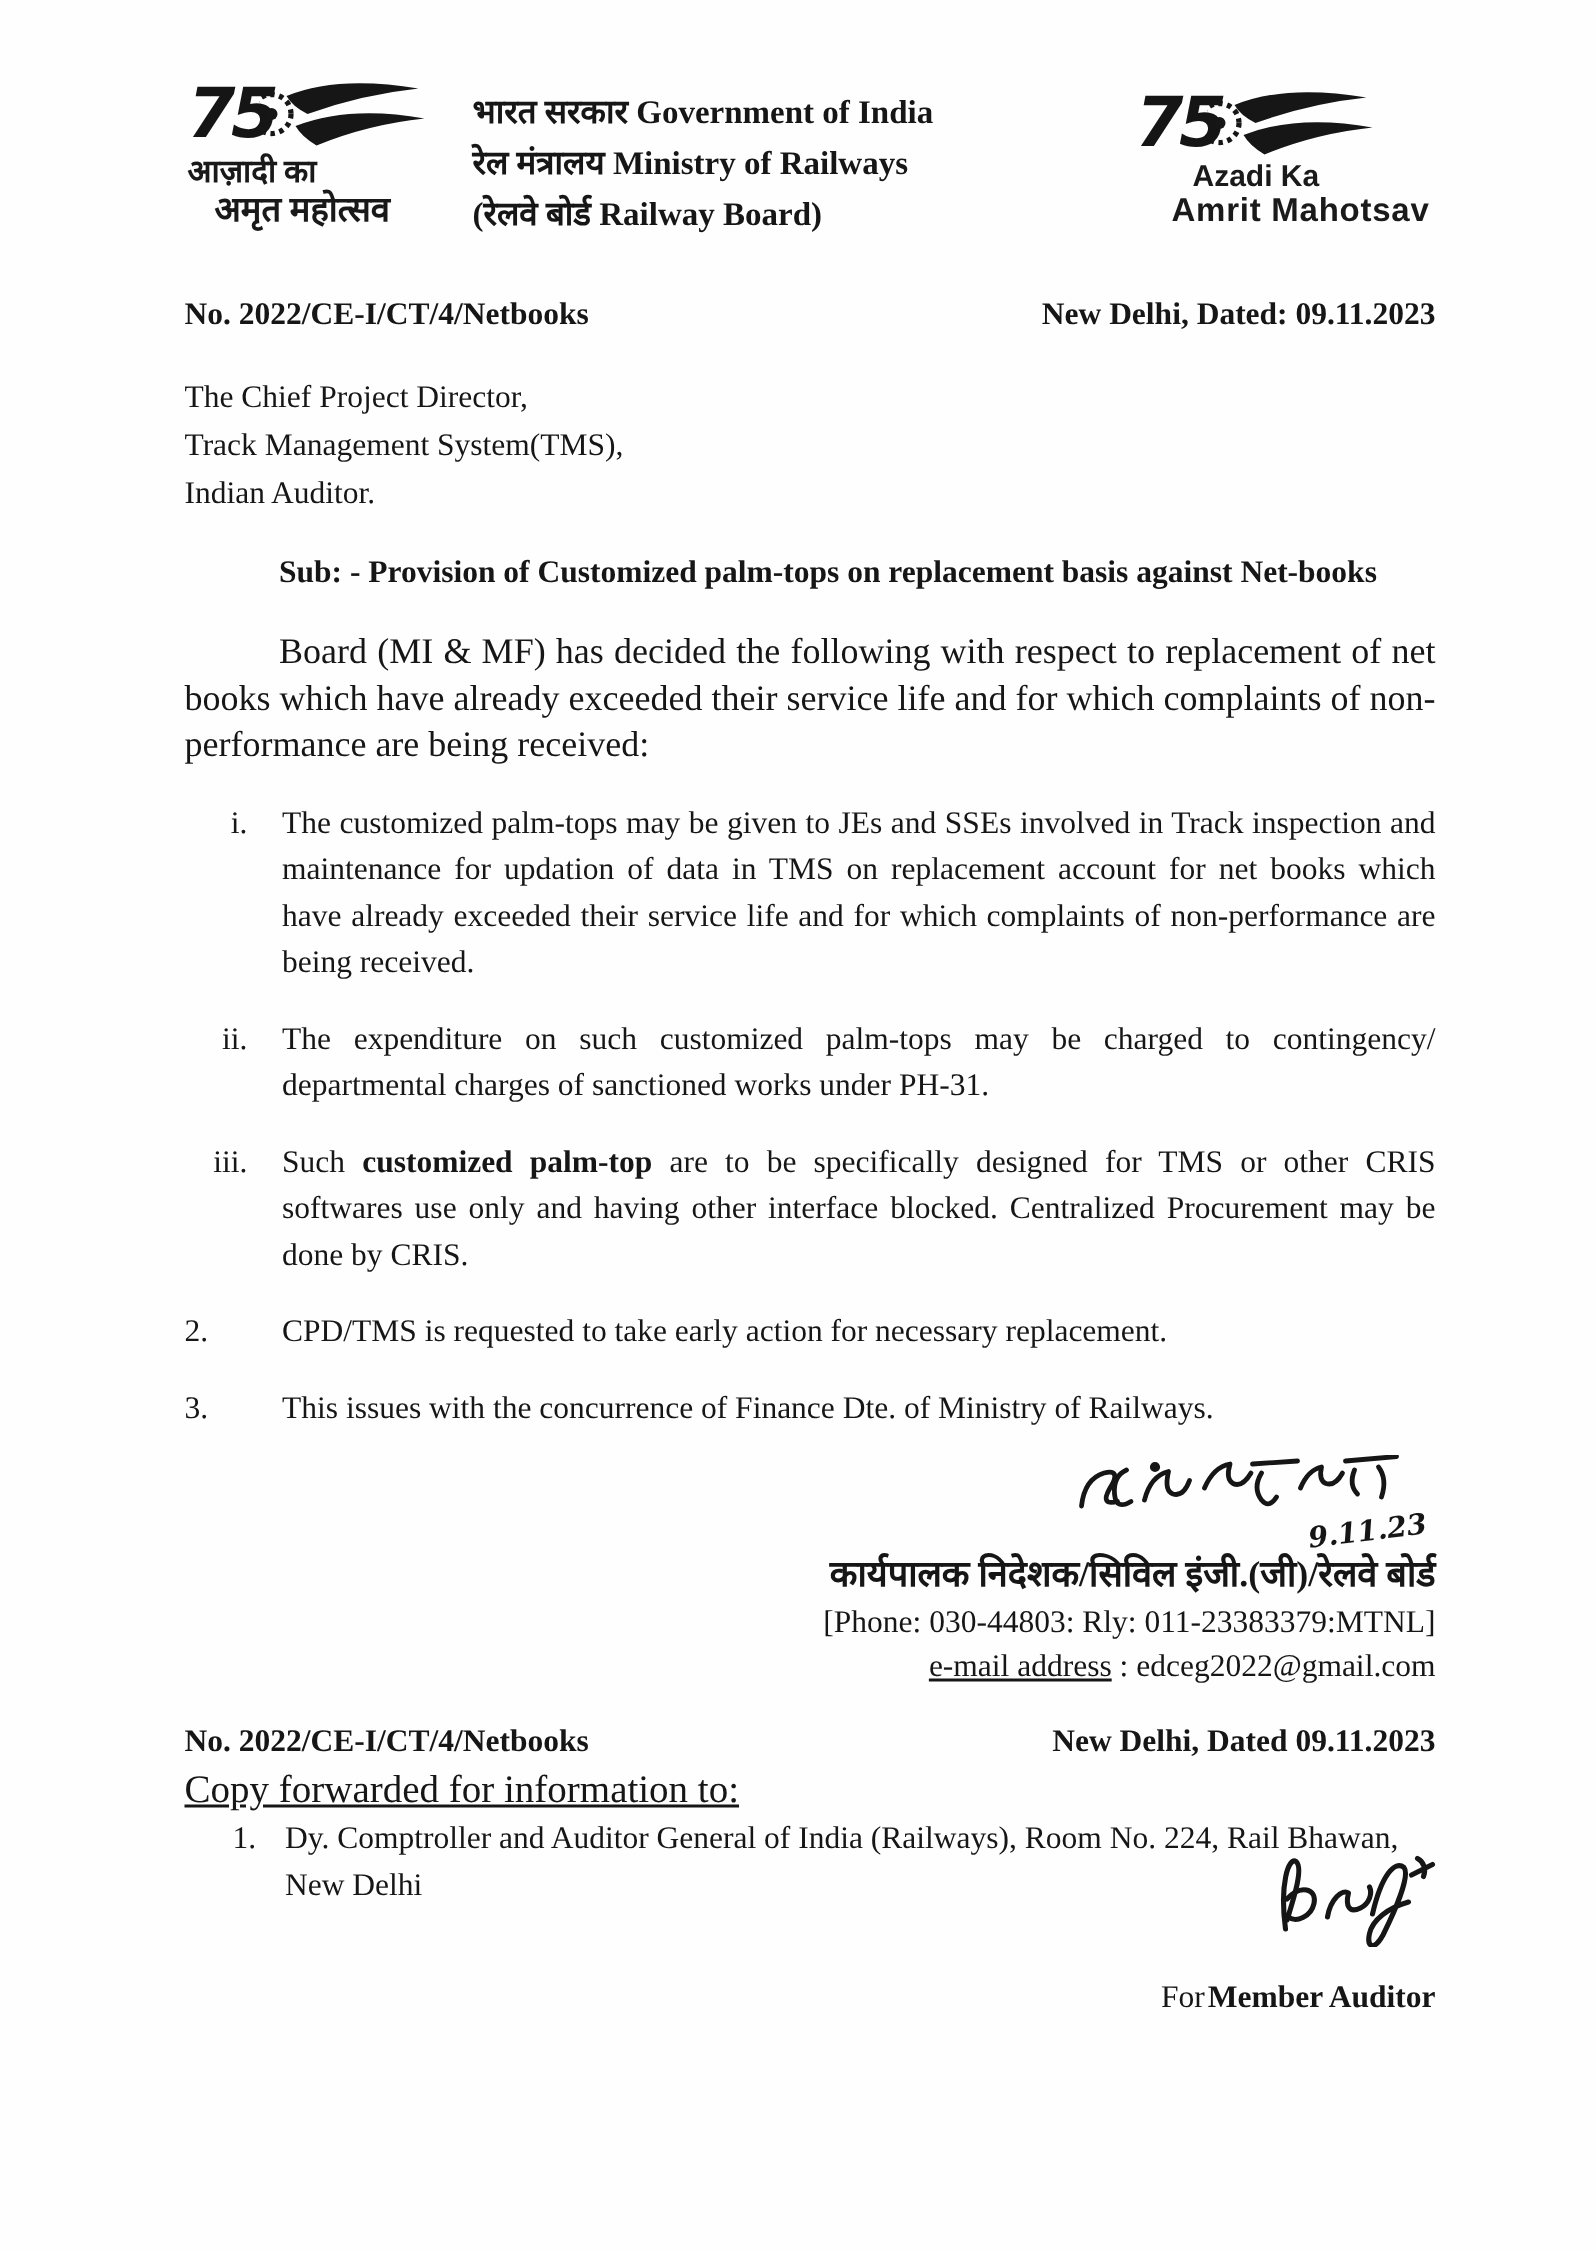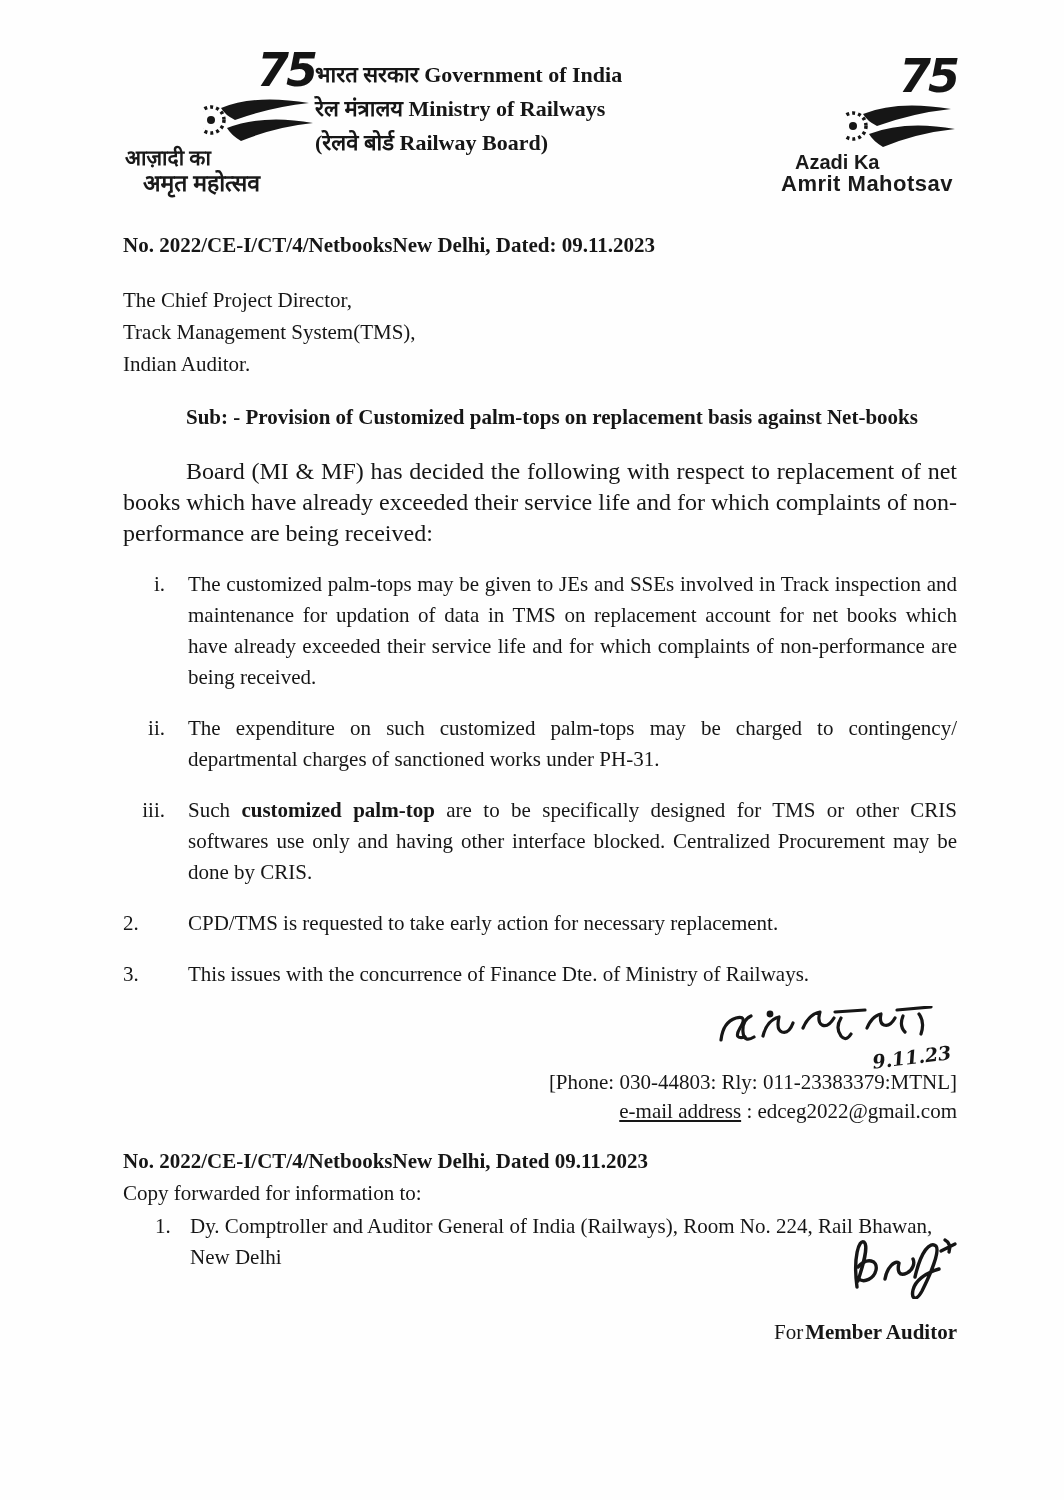--- a/index.html
+++ b/index.html
@@ -6,36 +6,36 @@
   .doc {
     position:relative; width:1064px; height:1500px; background:#fefefe;
     color:#161616; font-family:"Liberation Serif","DejaVu Serif",serif;
     overflow:hidden; box-sizing:border-box; padding:48px 107px 0 123px;
   }
   
   .letterhead { display:flex; align-items:flex-start; }
   .logo { flex:0 0 auto; }
   .logo-left { width:190px; margin-left:2px; }
   .logo-right { width:200px; padding-top:6px; }
-  .flag75 { display:flex; align-items:flex-end;flex-direction:column; }
+  .flag75 { display:flex; align-items:center; }
   .num75 {
     font-family:"DejaVu Sans","Liberation Sans",sans-serif;
     font-weight:900; font-style:italic; font-size:46px; line-height:44px; color:#151515;
     letter-spacing:-3px;
   }
   .waves { margin-left:-10px; margin-top:2px; }
   .logo-hi-text { font-weight:bold; font-size:21px; line-height:25px; color:#191919; }
   .logo-hi-text.l2 { padding-left:18px; font-size:23px; }
   .logo-en-text { font-family:"Liberation Sans","DejaVu Sans",sans-serif; font-weight:bold; color:#1a1a1a; }
   .logo-en-text.l1 { font-size:20px; line-height:20px; padding-left:38px; }
   .logo-en-text.l2 { font-size:22px; line-height:24px; padding-left:24px; letter-spacing:0.5px; }
   .head-center { flex:1 1 auto; padding-top:10px; }
   .head-center div { font-weight:bold; font-size:22px; line-height:34px; white-space:nowrap; }
   .just { text-align:justify; }
-  .row-between { display:flex; justify-content:flex-start; align-items:baseline; }
+  .row-between { display:flex; justify-content:space-between; align-items:baseline; }
   .ref-row { margin-top:34px; font-weight:bold; font-size:21px; line-height:30px; }
   .addressee { margin-top:24px; font-weight:normal; font-size:21px; line-height:32px; }
   .subject { margin-top:22px; padding-left:63px; font-weight:bold; font-size:21px; line-height:30px; }
   .para { margin-top:24px; font-size:24px; line-height:31px; }
   .para.indent { text-indent:63px; }
   .li-row { display:flex; margin-top:20px; font-size:21px; line-height:31px; }
   .li-num { flex:0 0 42px; text-align:right; }
   .li-num.arabic { text-align:left; }
   .li-gap { flex:0 0 23px; }
   .li-text { flex:1 1 auto; }
@@ -46,21 +46,21 @@
     position:absolute; right:6px; bottom:-4px; font-style:italic; font-weight:bold;
     font-size:19px; transform:rotate(-7deg); font-family:"DejaVu Serif",serif;
   }
   .sig-name { font-weight:bold; font-size:22px; line-height:28px; margin-top:-4px; }
   .sig-desig { font-weight:bold; font-size:24px; line-height:34px; }
   .sig-phone { font-size:21px; line-height:29px; }
   .sig-email { font-size:21px; line-height:29px; }
   .u { text-decoration:underline; }
   
   .footer-ref { margin-top:20px; font-weight:bold; font-size:21px; line-height:30px; }
-  .copy-heading { font-size:21px; line-height:31px; margin-top:2px; }
+  .copy-heading { font-size:26px; line-height:31px; margin-top:2px;text-decoration:underline; }
   .copy-item { display:flex; margin-top:2px; padding-left:32px; font-size:21px; line-height:31px; }
   .copy-num { flex:0 0 35px; }
   .copy-text { flex:1 1 auto; max-width:770px; }
   .fin-sign { display:flex; justify-content:flex-end; margin-top:-44px; margin-right:-18px; }
   .for-line { text-align:right; font-size:21px; line-height:30px; margin-top:18px; }
   .for-line .pre { margin-right:2px; }
   svg { display:block; }
 </style>
 </head>
 <body>
@@ -157,20 +157,21 @@
           <path d="M96 22 q6 -14 17 -16 q-3 10 2 13 q6 3 12 -7"></path>
           <path d="M128 6 l30 -2"></path>
           <path d="M134 12 q-6 10 0 18 q5 6 10 -2"></path>
           <path d="M160 22 q5 -12 14 -14 q-2 9 3 11 q6 2 11 -7"></path>
           <path d="M190 4 l34 -3"></path>
           <path d="M196 10 q-4 10 2 16 M212 8 q6 8 2 20"></path>
         </g>
       </svg>
       <span class="sig-date">9.11.23</span>
     </div>
+    <div class="sig-desig">कार्यपालक निदेशक/सिविल इंजी.(जी)/रेलवे बोर्ड</div>
     <div class="sig-phone">[Phone: 030-44803: Rly: 011-23383379:MTNL]</div>
     <div class="sig-email"><span class="u">e-mail address</span><span> : edceg2022@gmail.com</span></div>
   </div>
 
   <div class="footer-ref row-between">
     <span>No. 2022/CE-I/CT/4/Netbooks</span>
     <span>New Delhi, Dated 09.11.2023</span>
   </div>
   <div class="copy-heading">Copy forwarded for information to:</div>
   <div class="copy-item">

